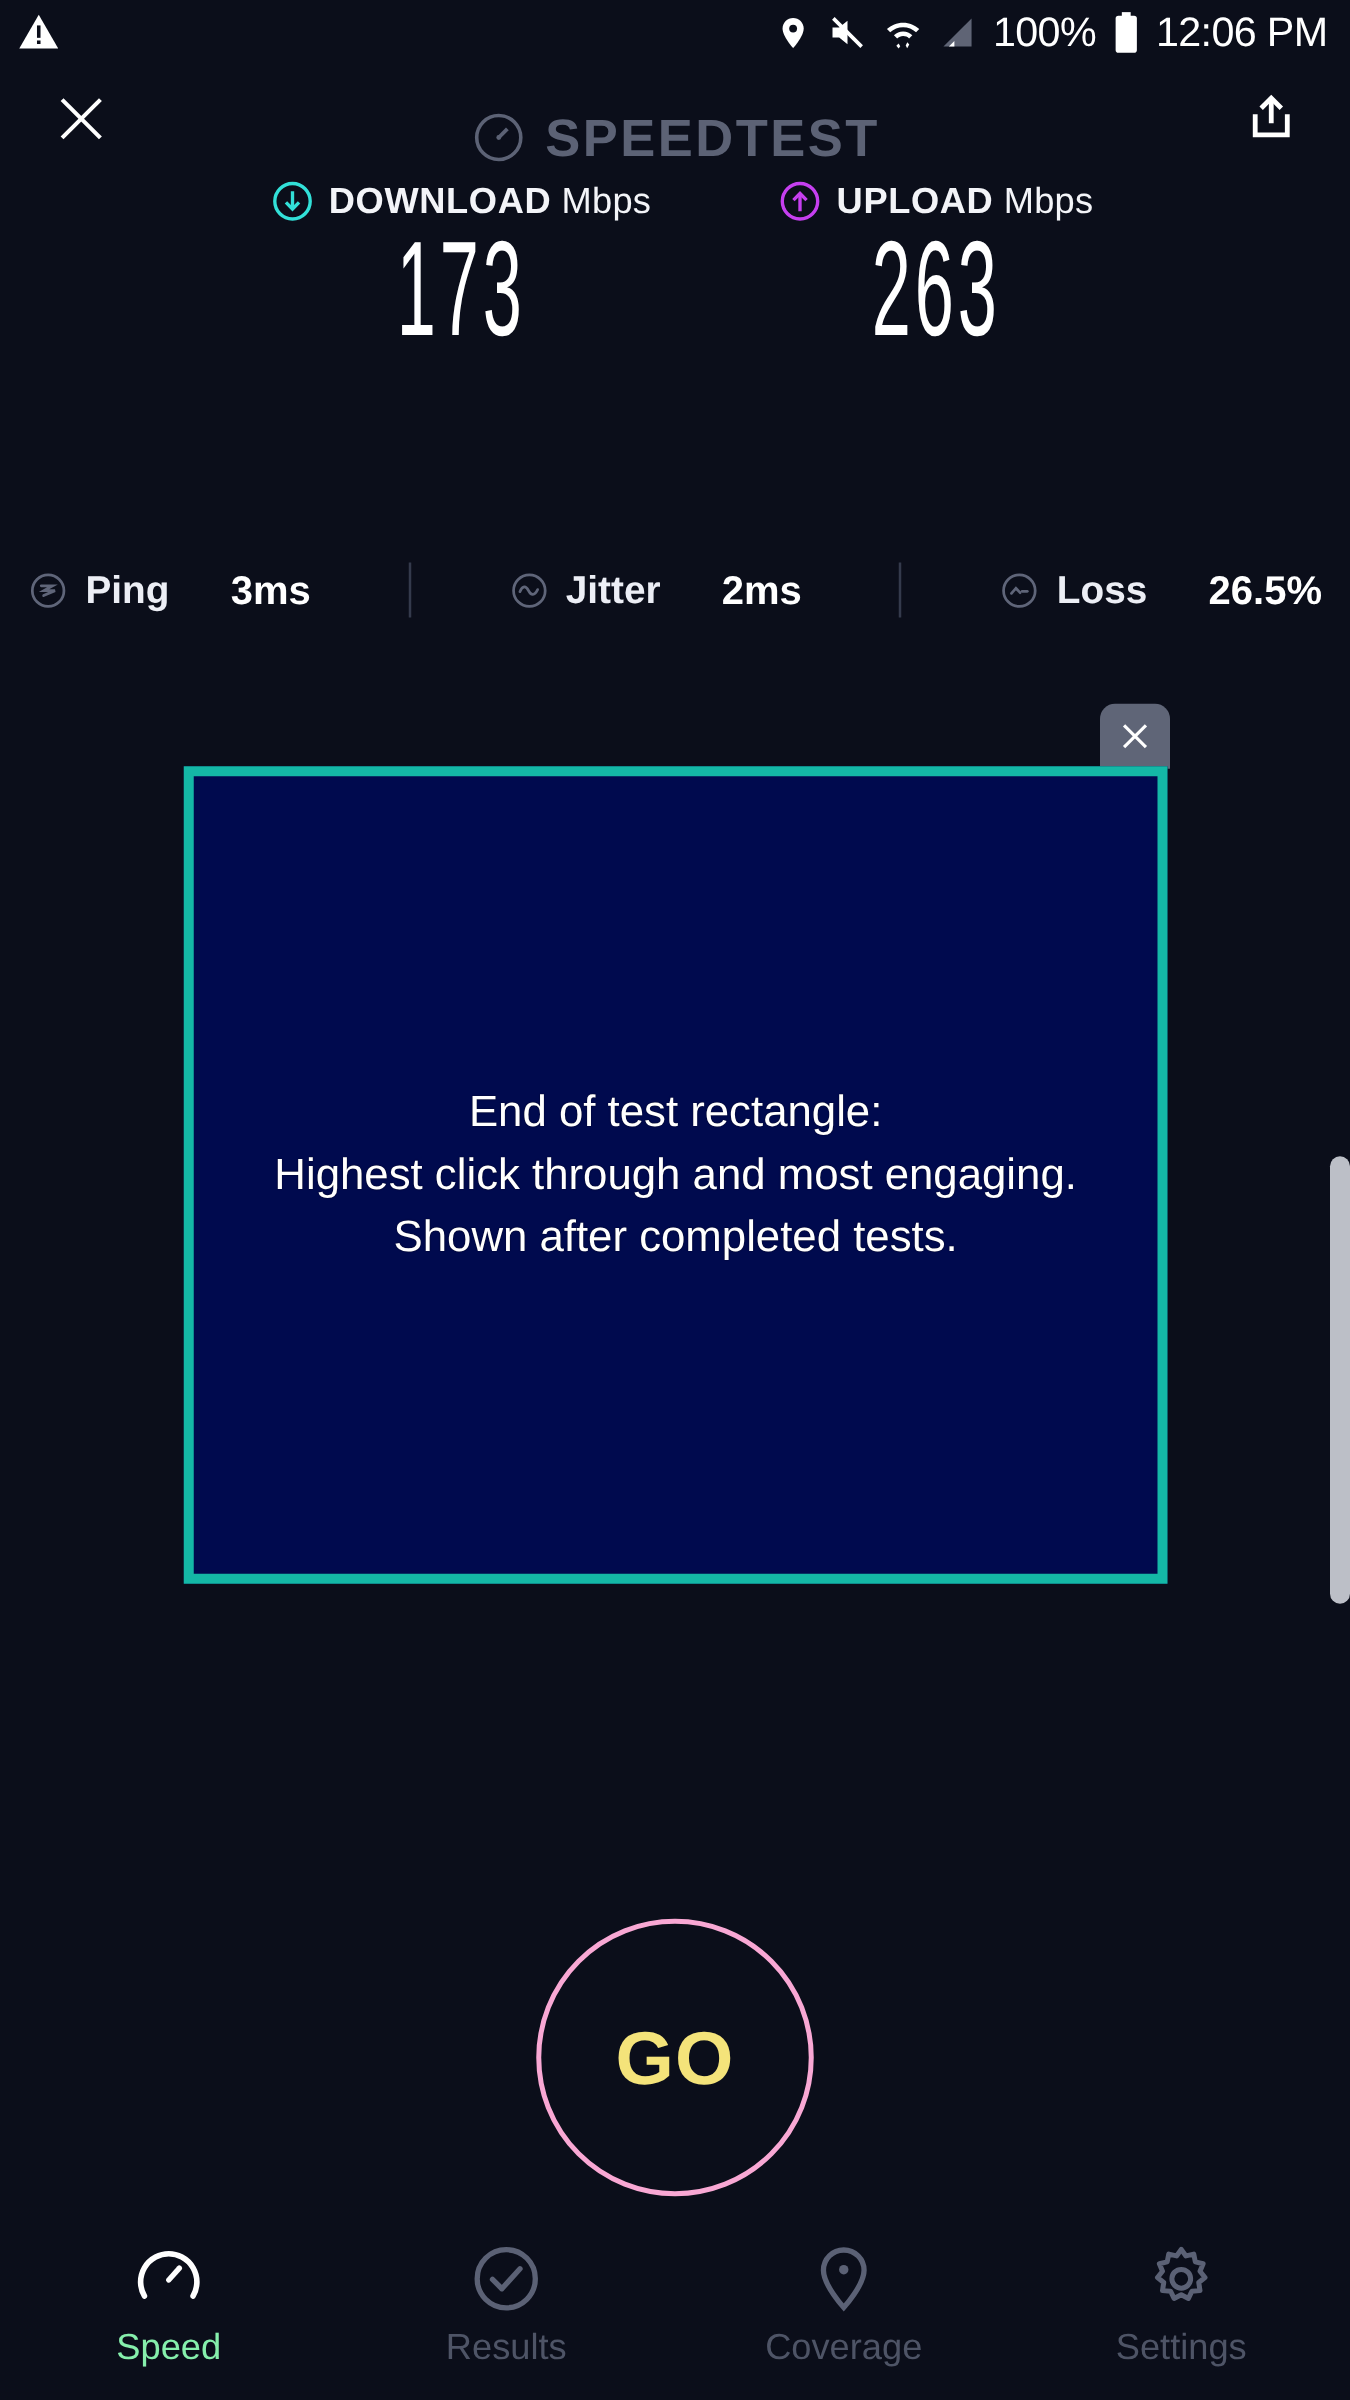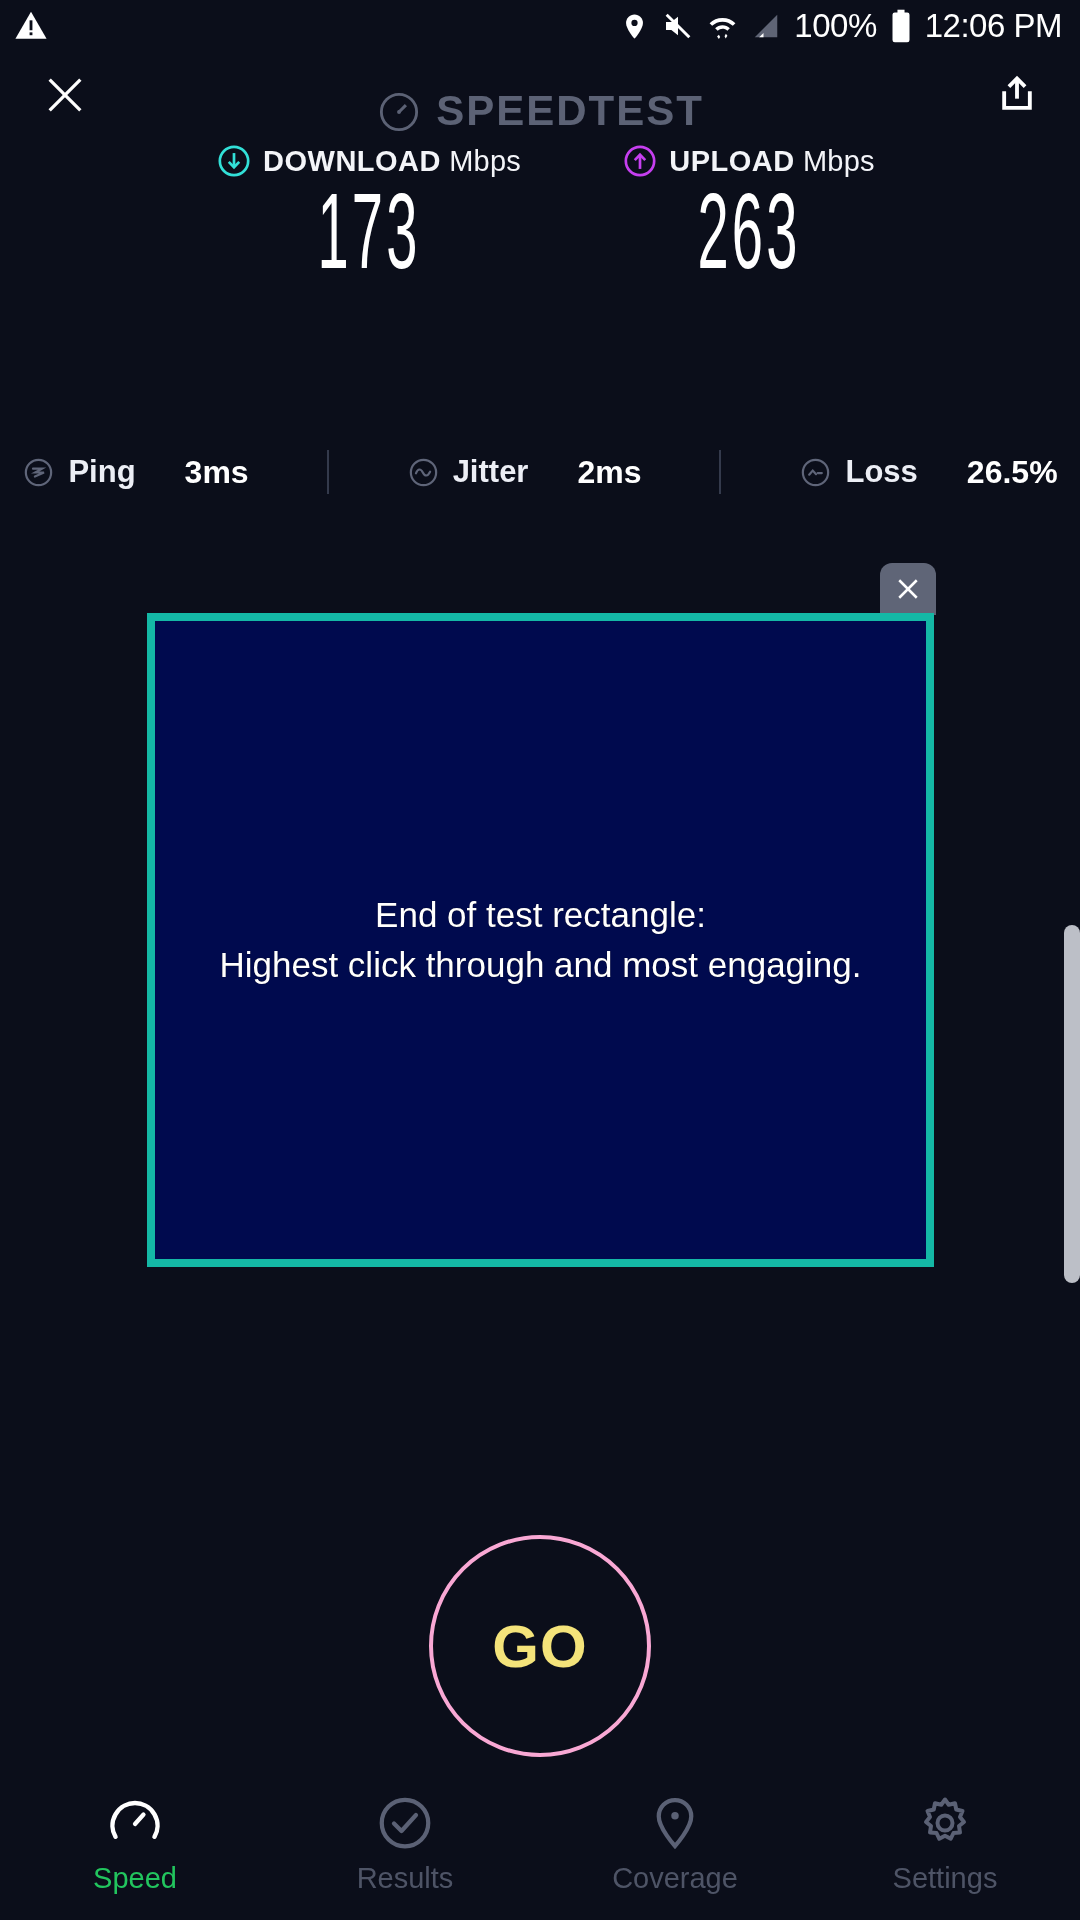--- a/index.html
+++ b/index.html
@@ -38,21 +38,21 @@
     position:absolute;left:34px;top:50%;transform:translateY(-50%);
     width:62px;height:62px;display:flex;align-items:center;justify-content:center;
     cursor:pointer;
   }
   .hdr-share{
     position:absolute;right:32px;top:50%;transform:translateY(-50%);
     width:62px;height:62px;display:flex;align-items:center;justify-content:center;
     cursor:pointer;
   }
   .brand{
-    display:flex;align-items:flex-end;gap:14px;
+    display:flex;align-items:flex-start;gap:14px;
     color:#5c6275;
     margin-top:32px;
   }
   .brand-text{
     font-size:42px;font-weight:700;letter-spacing:2px;color:#5c6275;
     font-family:"Liberation Sans", sans-serif;
   }
 
   
   .results{
@@ -151,21 +151,21 @@
   }
   .nav-item{
     flex:1;display:flex;flex-direction:column;align-items:center;
     padding-top:12px;cursor:pointer;
   }
   .nav-icon{height:62px;display:flex;align-items:center;justify-content:center;}
   .nav-label{
     margin-top:8px;font-size:29px;
     font-family:"Liberation Sans", sans-serif;
   }
-  .nav-item.active .nav-label{color:#22c55e;}
+  .nav-item.active .nav-label{color:#86efac;}
   .nav-item .nav-label{color:#4e5466;}
 </style>
 </head>
 <body>
 
 <div class="app">
 
   <div class="statusbar">
     <div class="sb-left">
       <span class="ic">
@@ -324,20 +324,21 @@
     <div class="ad-close">
       <svg width="30" height="30" viewBox="0 0 24 24">
           <line x1="5" y1="5" x2="19" y2="19" stroke="#ffffff" stroke-width="2"></line>
           <line x1="19" y1="5" x2="5" y2="19" stroke="#ffffff" stroke-width="2"></line>
         </svg>
     </div>
     <div class="ad-rect">
       <div class="ad-text">
         <div>End of test rectangle:</div>
         <div>Highest click through and most engaging.</div>
+        <div>Shown after completed tests.</div>
       </div>
     </div>
   </div>
 
   <div class="scrollbar"></div>
 
   <div class="go-btn">
     <span class="go-label">GO</span>
   </div>
 

